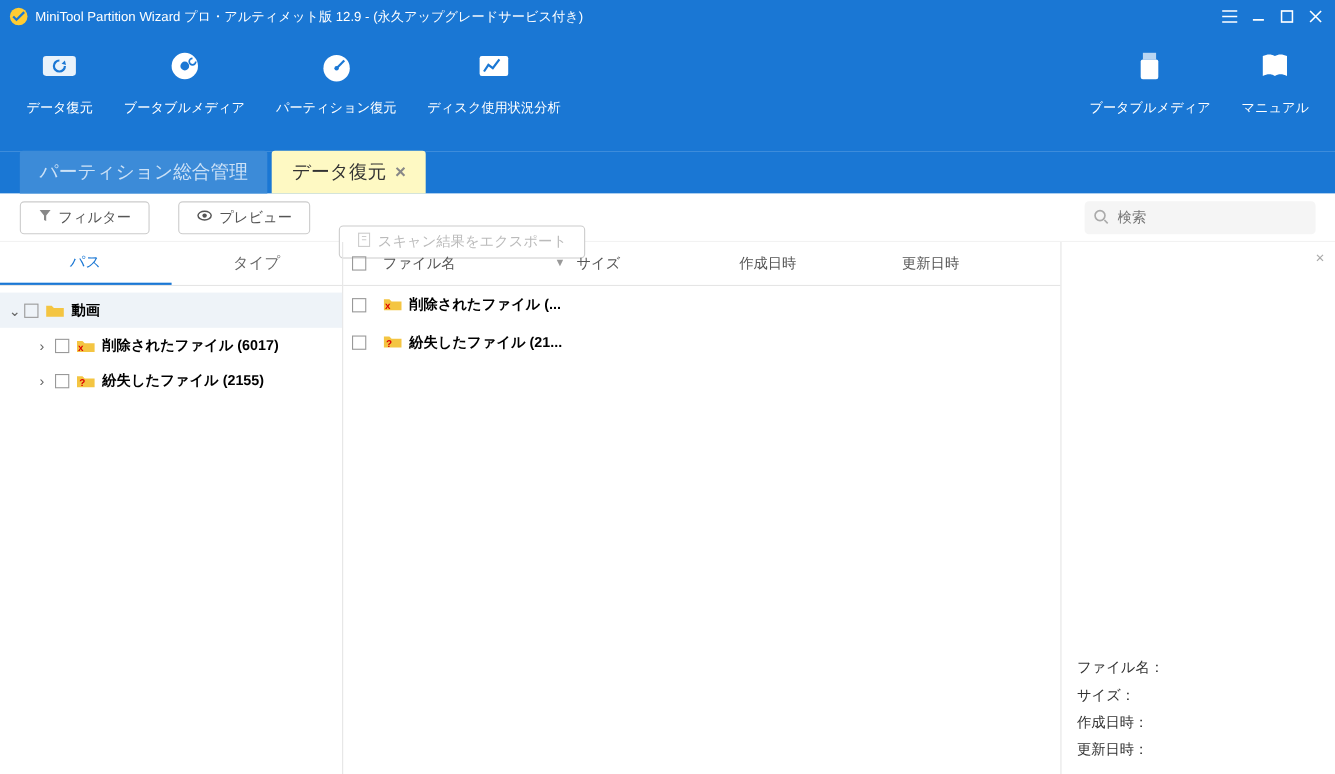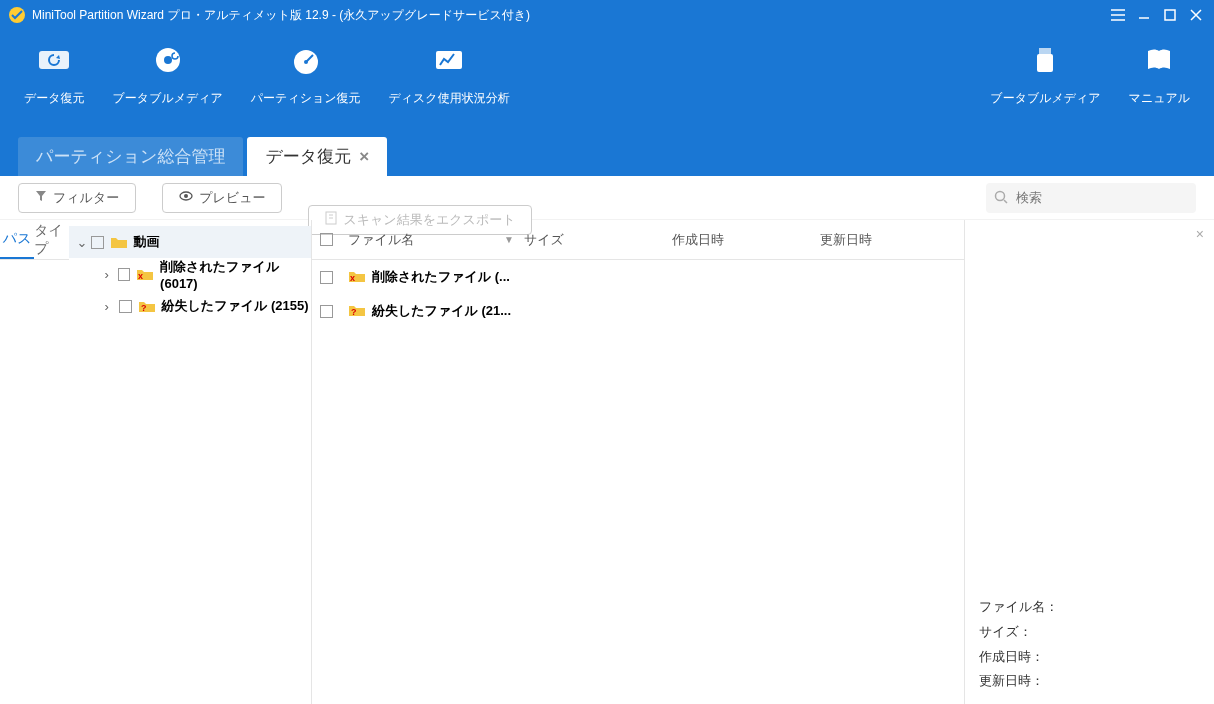--- a/index.html
+++ b/index.html
@@ -11,34 +11,34 @@
 .titlebar .winbtn { width: 20px; height: 20px; display: flex; align-items: center; justify-content: center; margin-left: 6px; cursor: pointer; }
 
 .toolbar { height: 108px; background: #1a77d4; display: flex; align-items: flex-start; padding: 12px 10px 0; color: #fff; }
 .tool-item { display: flex; flex-direction: column; align-items: center; margin: 0 14px; cursor: pointer; min-width: 60px; }
 .tool-item .ticon { width: 36px; height: 36px; display: flex; align-items: center; justify-content: center; }
 .tool-item .tlabel { font-size: 12px; margin-top: 12px; white-space: nowrap; }
 .tool-spacer { flex: 1; }
 
 .tabs { height: 38px; background: #1a77d4; display: flex; align-items: flex-end; padding-left: 18px; }
 .tab { padding: 8px 18px; font-size: 17px; color: #cde2f7; cursor: pointer; position: relative; background:#3c8bd8; border-radius:3px 3px 0 0; margin-right:4px;}
-.tab.active { background: #ffffff; color: #333; }
+.tab.active { background: #fef9c3; color: #333; }
 .tab .close-x { margin-left: 8px; color: #888; font-weight: bold; }
 .tab.active .close-x{color:#888;}
 
 .action-row { height: 44px; display: flex; align-items: center; padding: 0 18px; gap: 26px; background:#fff; border-bottom:1px solid #f2f2f2;}
 .btn { height: 30px; padding: 0 16px; border: 1px solid #ccc; border-radius: 4px; background: #fff; display: flex; align-items: center; gap: 6px; font-size: 13px; cursor: pointer; color:#555;}
 .btn.disabled { color: #bbb; cursor: default; margin-top: 44px; }
 .action-spacer { flex: 1; }
 .search-wrap { position: relative; width: 210px; }
 .search-input { width: 100%; height: 30px; border: none; background:#f5f5f5; border-radius: 4px; padding: 0 10px 0 30px; font-size: 13px; color:#999;}
 .search-icon-pos { position: absolute; left: 8px; top: 7px; color: #aaa; }
 
 .content { display: flex; height: 484px; background:#fff;}
-.left-panel { width: 312px; border-right: 1px solid #e5e5e5; display:flex; flex-direction:row;}
+.left-panel { width: 312px; border-right: 1px solid #e5e5e5; display:flex; flex-direction:column;}
 .subtabs { display: flex; height: 40px; border-bottom: 1px solid #e5e5e5; }
 .subtab { flex: 1; display: flex; align-items: center; justify-content: center; font-size: 14px; cursor: pointer; color:#666;}
 .subtab.active { color: #1a77d4; border-bottom: 2px solid #1a77d4; }
 
 .tree { padding: 6px 0; font-size: 13px; }
 .tree-row { display: flex; align-items: center; height: 32px; padding-left: 8px; cursor: pointer; }
 .tree-row.selected{ background:#eef3f8;}
 .tree-row .arrow { width: 14px; color:#666; }
 .tree-row .chk { width: 13px; height: 13px; border: 1px solid #999; margin-right: 6px; }
 .tree-row .ficon { width: 18px; height: 16px; margin-right: 6px; display:flex; align-items:center; justify-content:center;}

